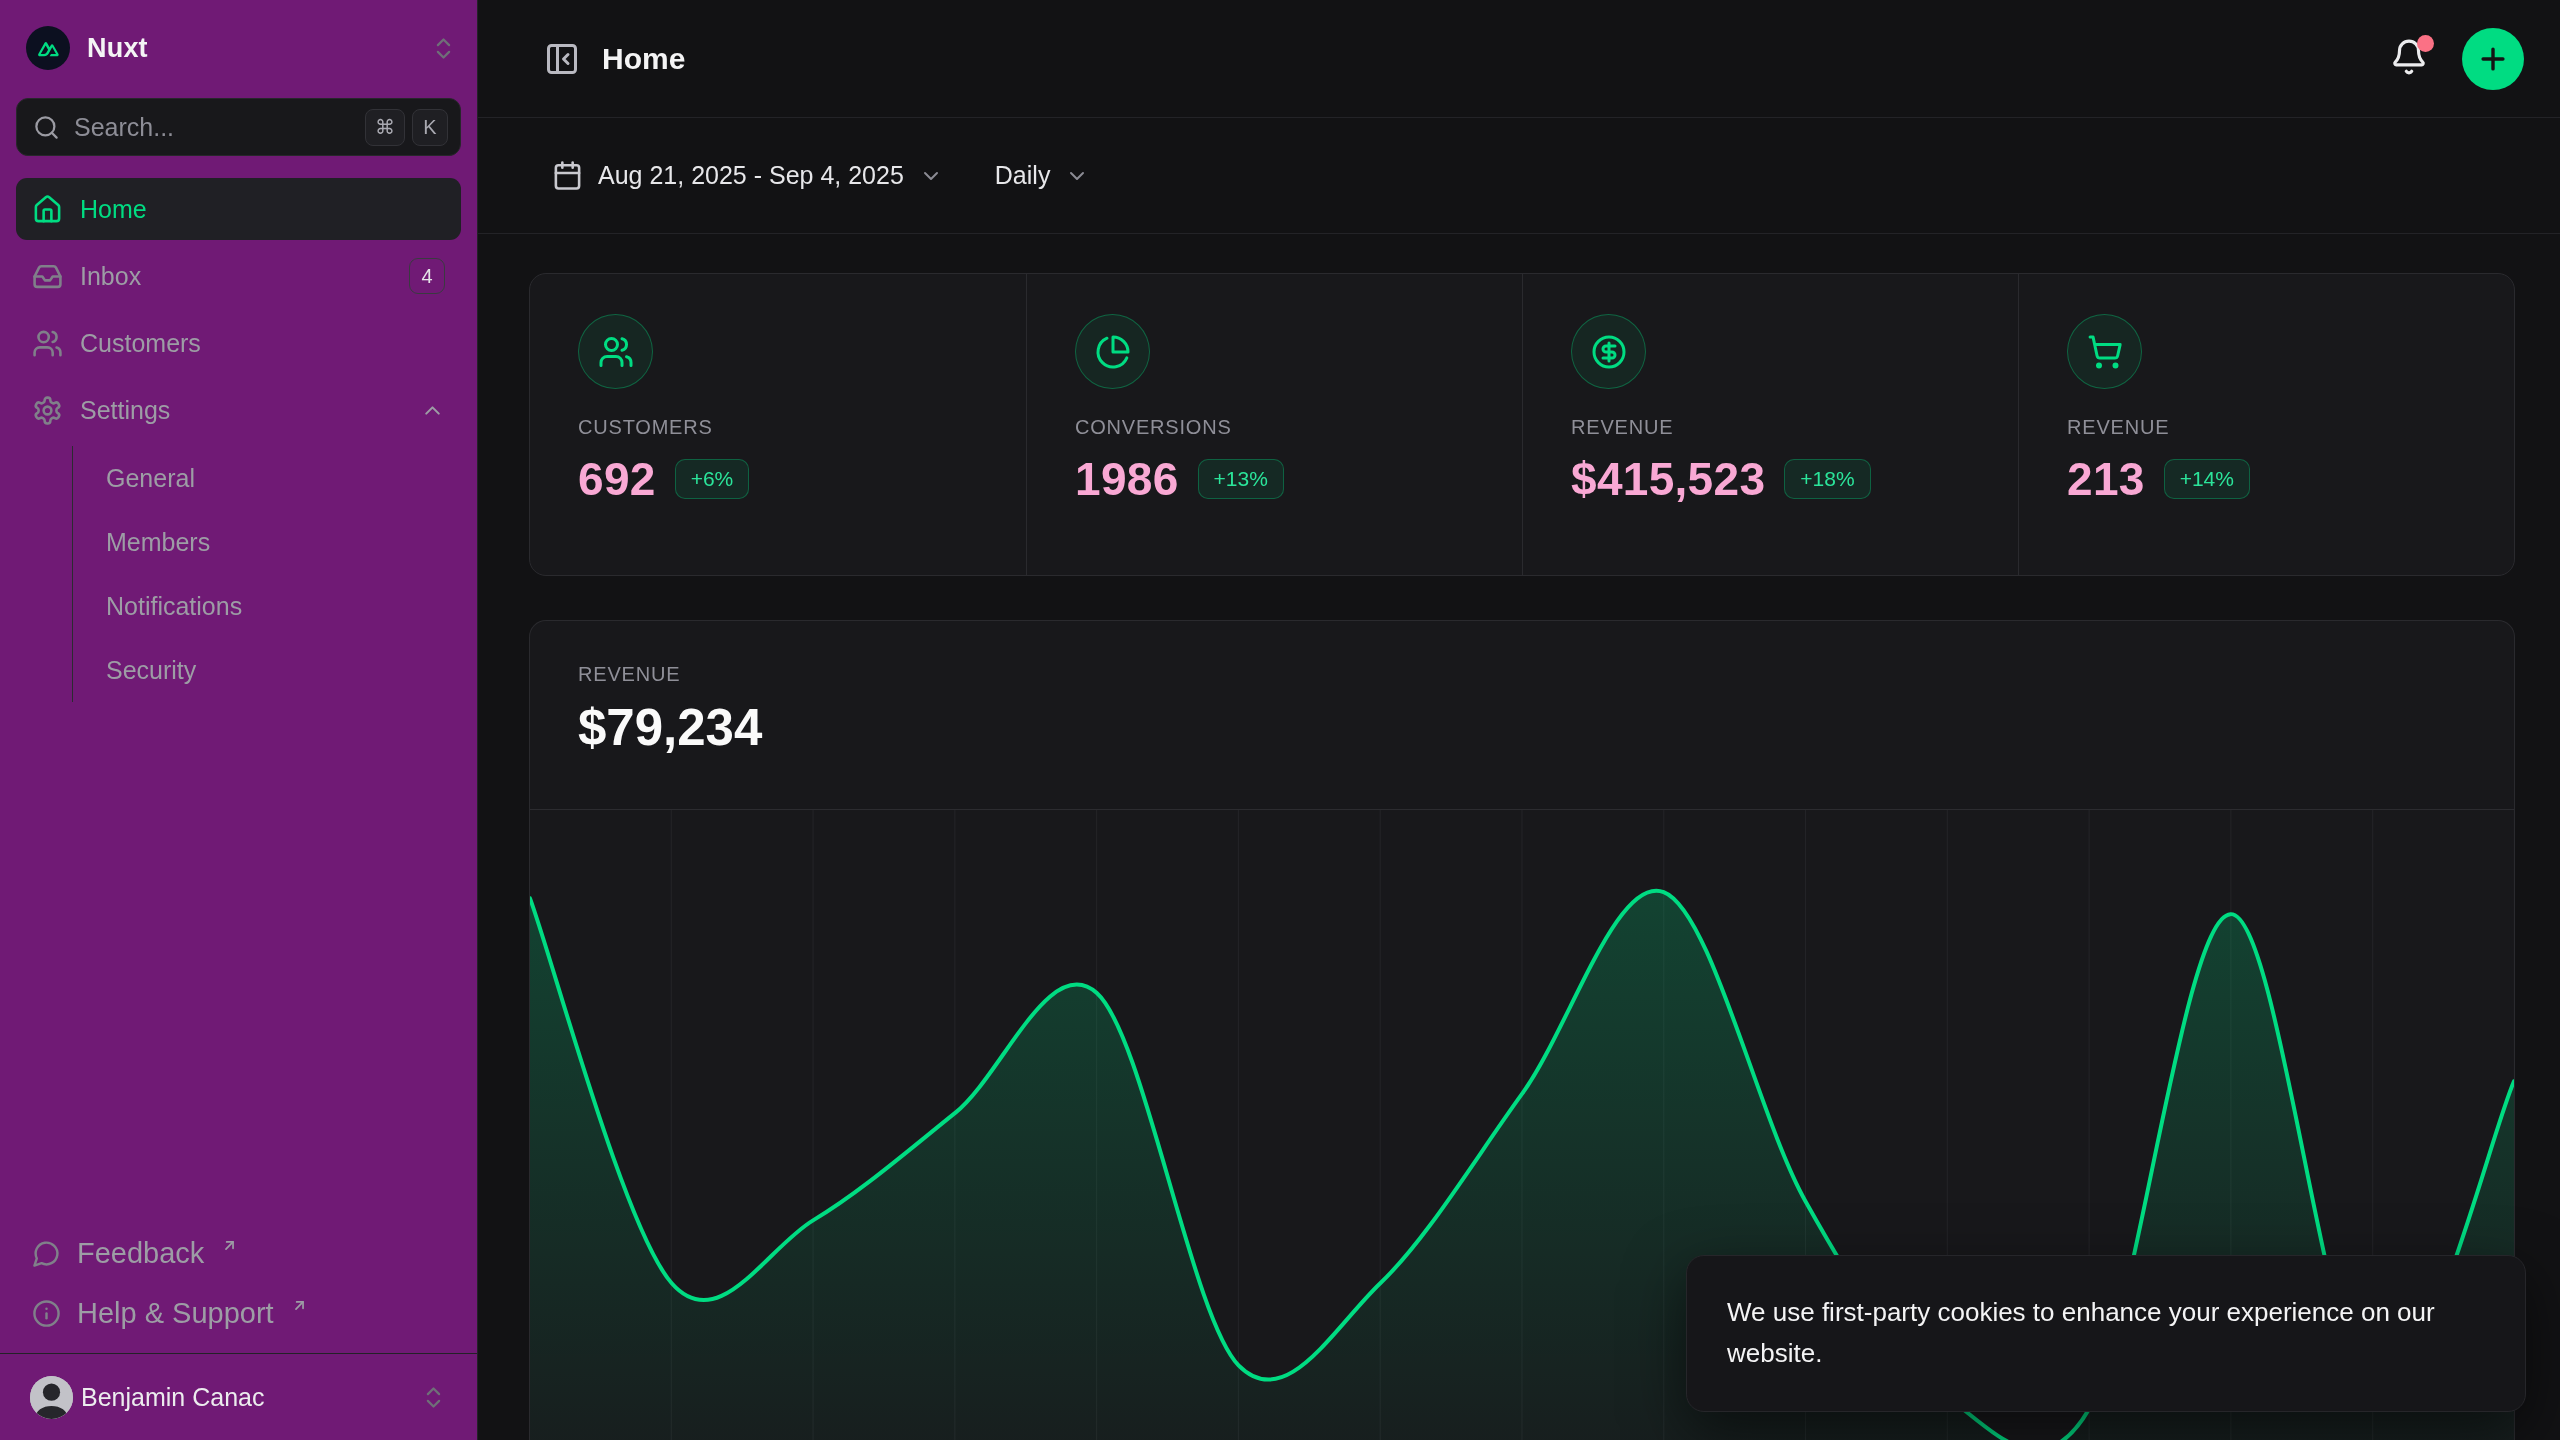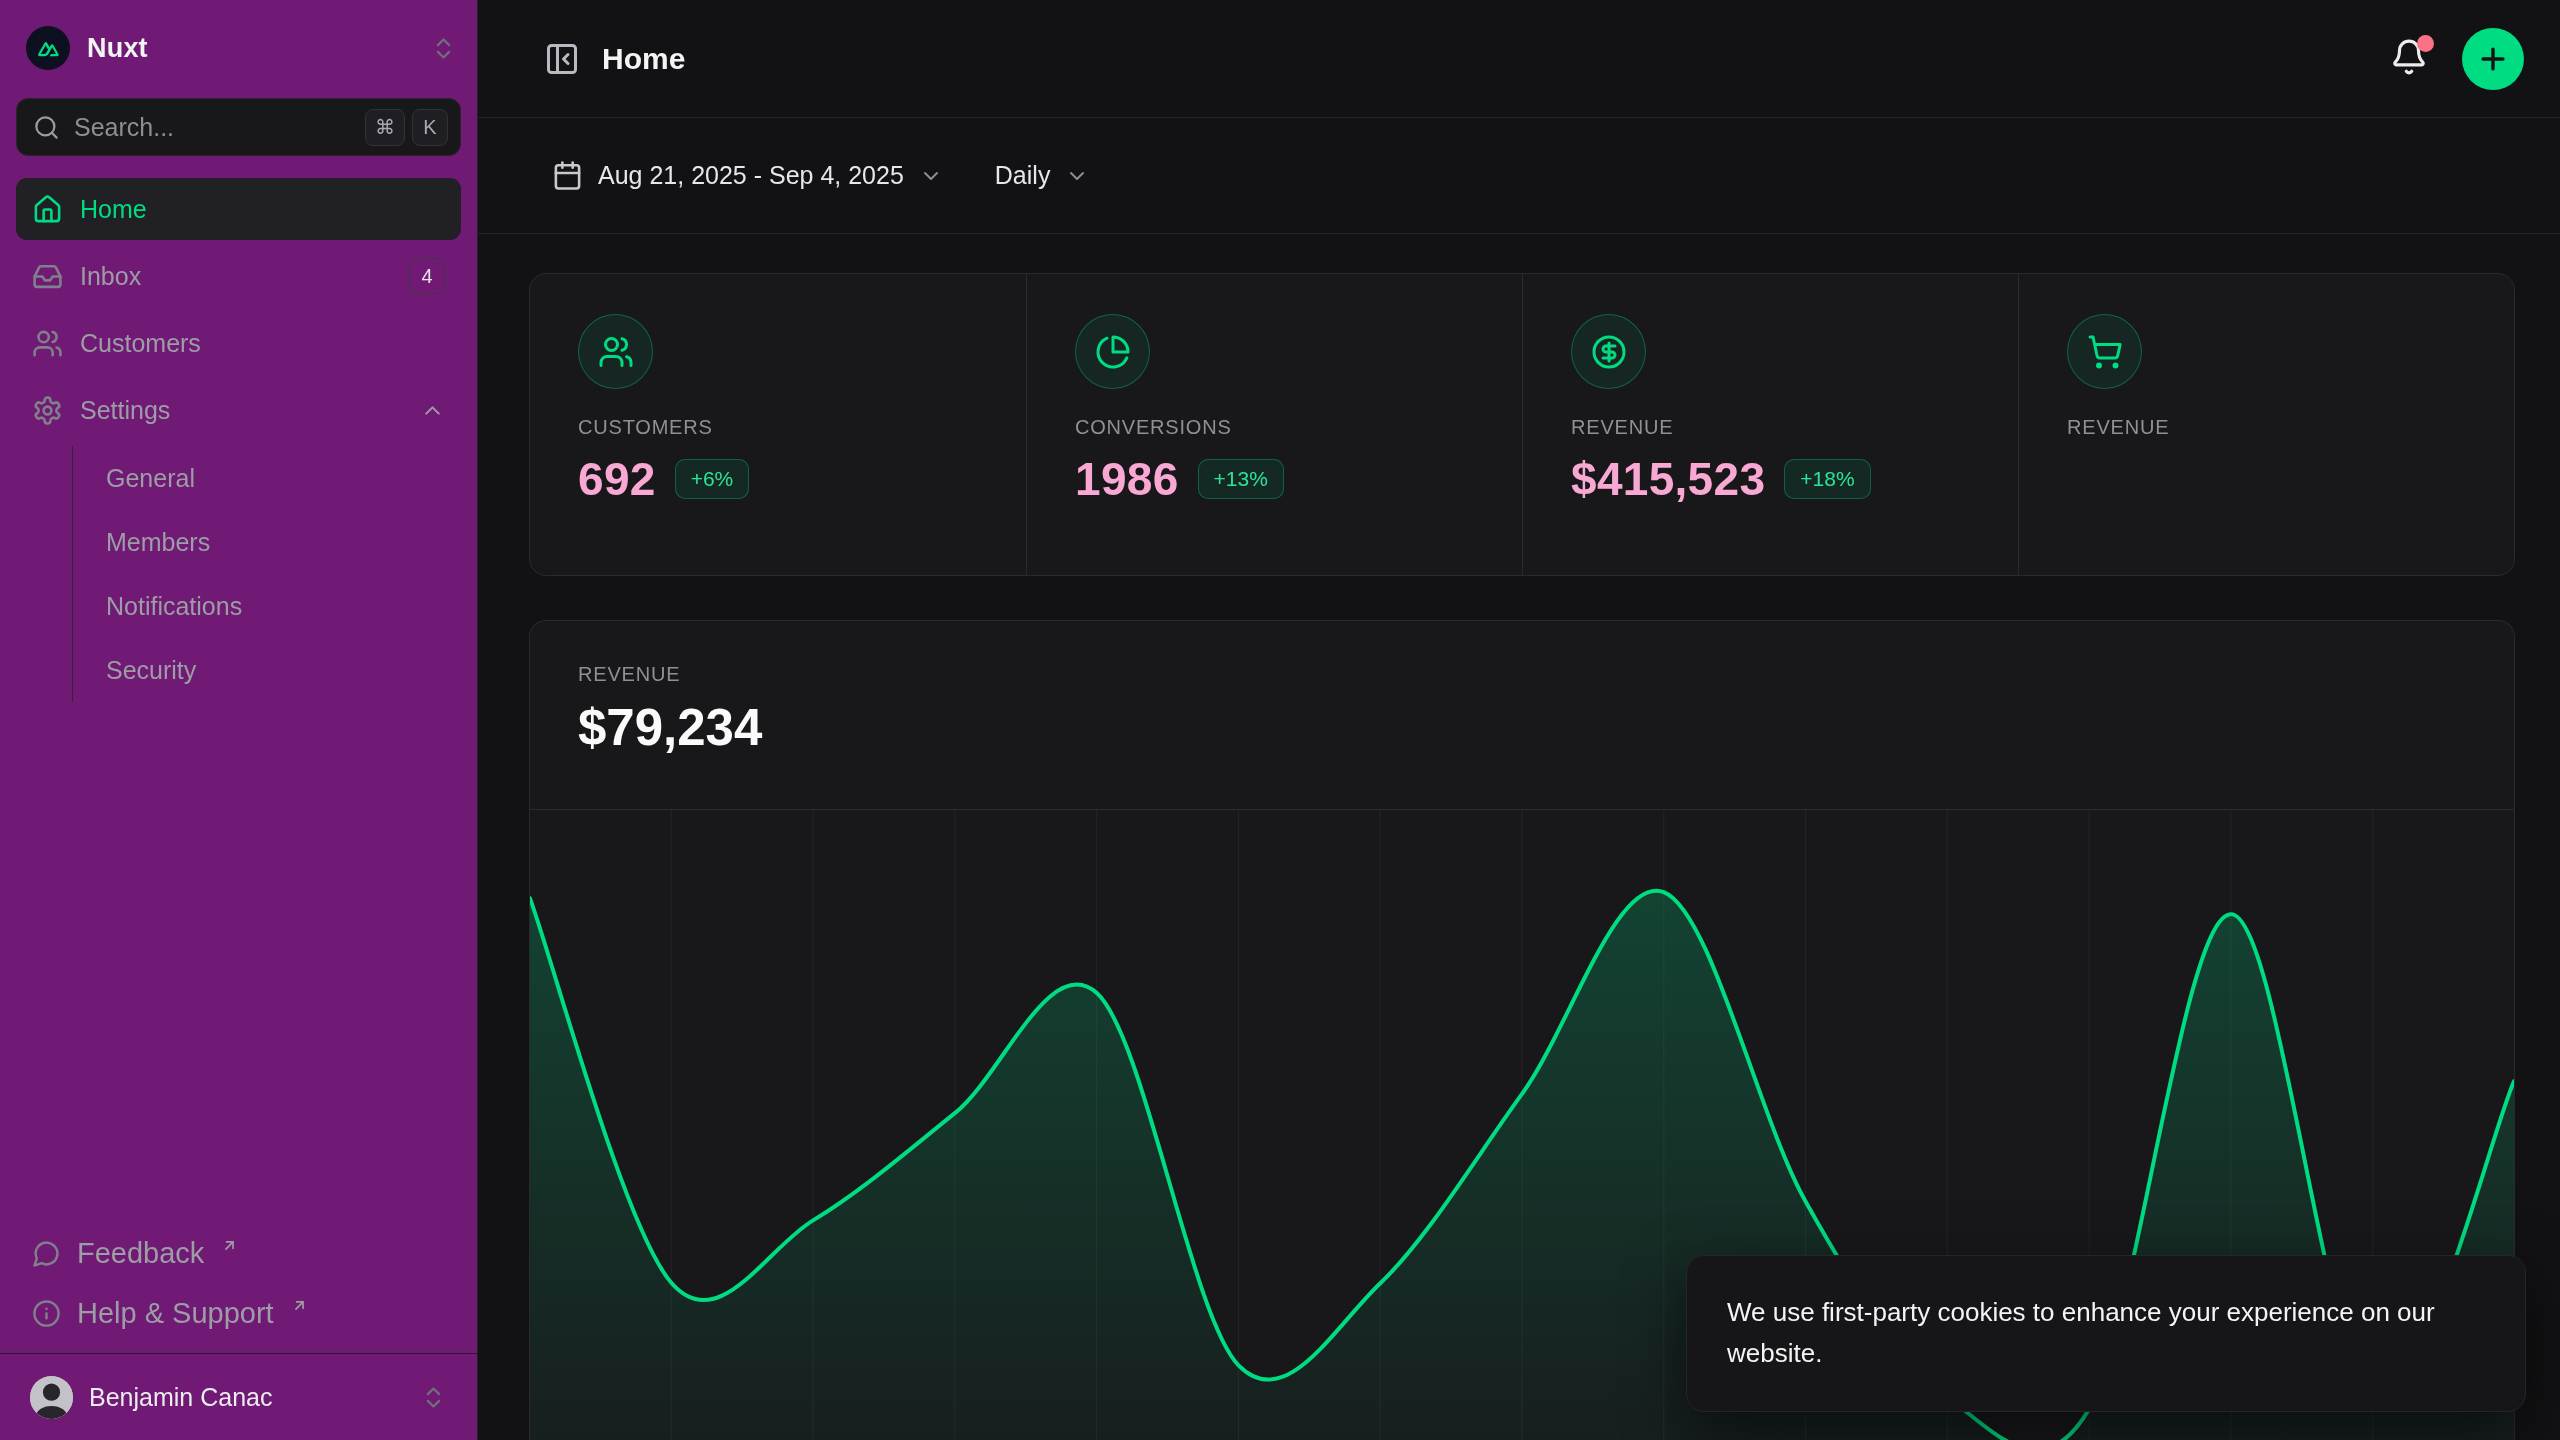--- a/index.html
+++ b/index.html
@@ -71,21 +71,21 @@
   .sidebar-footer { margin-top:auto; padding:0 16px 10px 16px; }
   .foot-item {
     display:flex; align-items:center; gap:16px; height:60px; padding:0 16px;
     border-radius:11px; font-size:29px; color:#9d9da5; font-weight:500; cursor:pointer;
   }
   .foot-item .n-icon { width:29px; height:29px; color:#80808a; }
   .ext-arrow { width:17px; height:17px; color:#9d9da5; align-self:flex-start; margin:14px 0 0 1px; }
 
   .user-section { border-top:1px solid #222226; padding:12px 16px; }
   .user-row {
-    display:flex; align-items:center; gap:16px; height:62px; padding:0 14px;
+    display:flex; align-items:center; gap:8px; height:62px; padding:0 14px;
     border-radius:11px; cursor:pointer;
   }
   .avatar { width:43px; height:43px; border-radius:50%; overflow:hidden; flex:0 0 auto; background:#bfbfc5; }
   .user-name { font-size:25px; font-weight:500; color:#ececee; }
 
   
   main { flex:1; display:flex; flex-direction:column; min-width:0; }
   header {
     height:118px; flex:0 0 118px; border-bottom:1px solid #232327;
     display:flex; align-items:center; padding:0 36px 0 66px;
@@ -382,20 +382,24 @@
         </div>
         <div class="stat-cell">
           <span class="stat-icon-circle">
             <svg viewBox="0 0 24 24" fill="none" stroke="currentColor" stroke-width="2" stroke-linecap="round" stroke-linejoin="round">
                 <circle cx="8" cy="21" r="1"></circle>
                 <circle cx="19" cy="21" r="1"></circle>
                 <path d="M2.05 2.05h2l2.66 12.42a2 2 0 0 0 2 1.58h9.78a2 2 0 0 0 1.95-1.57l1.65-7.43H5.12"></path>
               </svg>
           </span>
           <div class="stat-label">REVENUE</div>
+          <div class="stat-value-row">
+            <span class="stat-value">213</span>
+            <span class="delta-badge">+14%</span>
+          </div>
         </div>
       </section>
 
       <section class="chart-card">
         <div class="chart-head">
           <div class="chart-label">REVENUE</div>
           <div class="chart-value">$79,234</div>
         </div>
         <div class="plot">
           <svg id="rev-svg" viewBox="0 0 1985 632" preserveAspectRatio="none">

